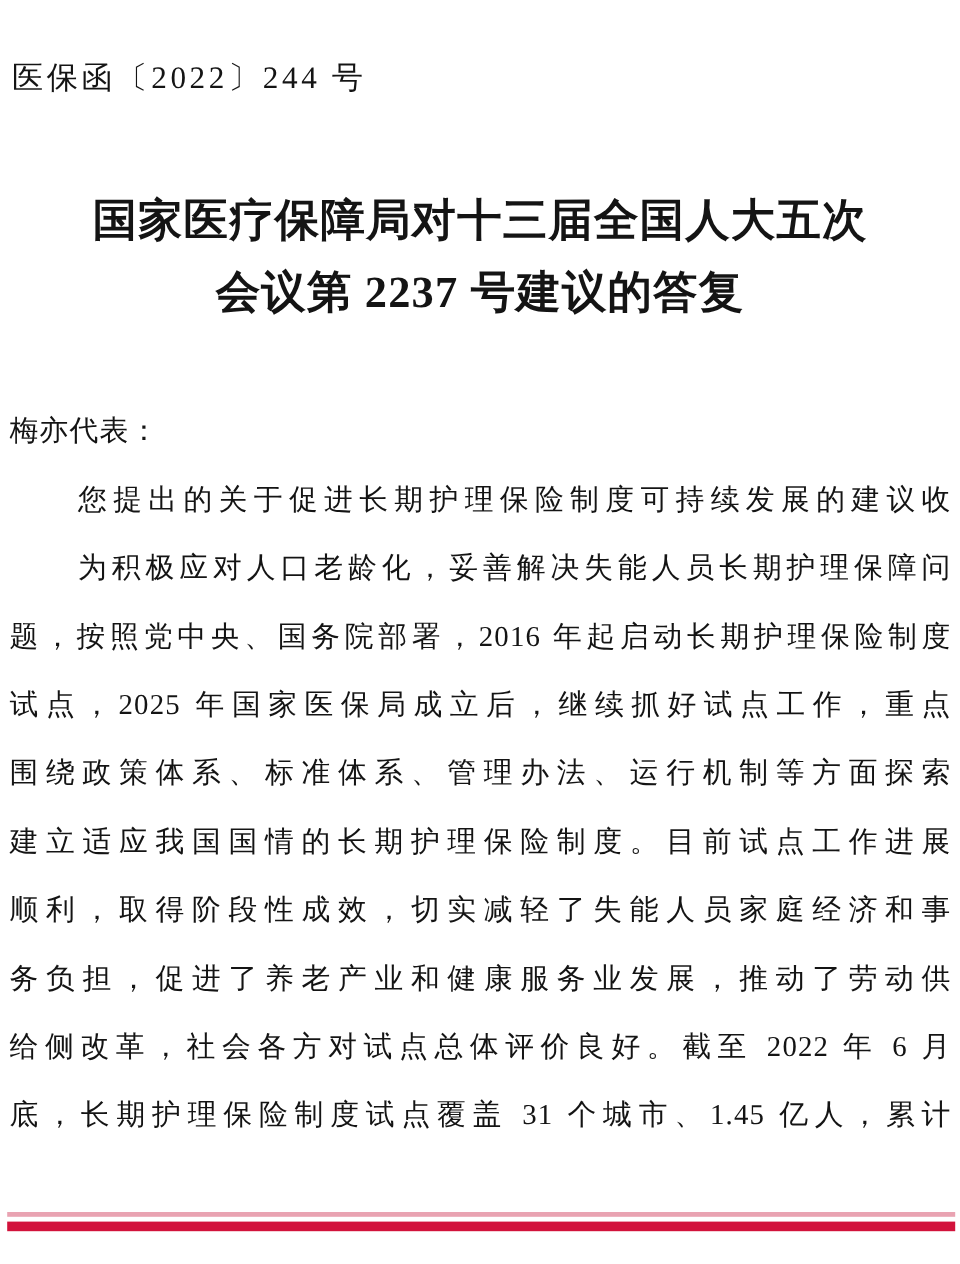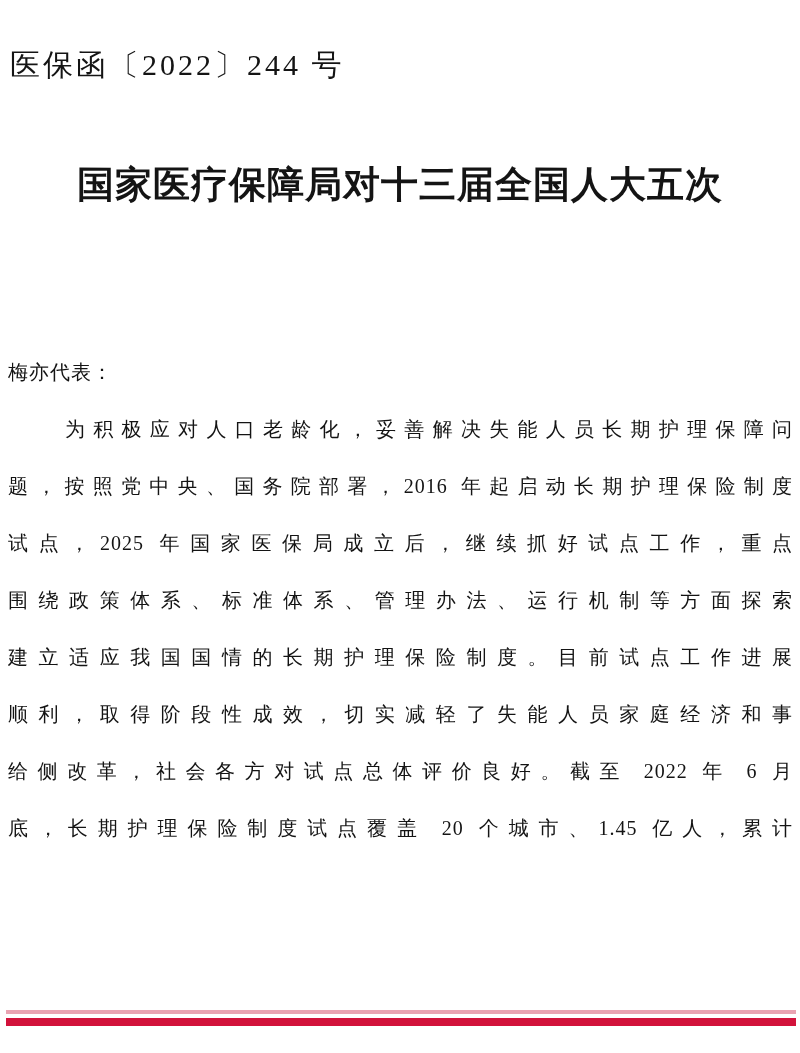--- a/index.html
+++ b/index.html
@@ -14,43 +14,43 @@
   }
   .page {
     position: absolute;
     inset: 0;
     background: #ffffff;
   }
   .doc-number {
     position: absolute;
     top: 48px;
     left: 10px;
-    font-size: 30px;
+    font-size: 26px;
     line-height: 34px;
     letter-spacing: 3px;
     white-space: nowrap;
   }
   .title-block {
     position: absolute;
     top: 155px;
     left: 0;
     width: 800px;
     text-align: center;
     font-weight: bold;
     font-size: 37px;
     line-height: 60px;
     letter-spacing: 1px;
   }
   .title-line { height: 60px; overflow: hidden; text-align: center; }
   .body-block {
     position: absolute;
-    top: 344px;
+    top: 332px;
     left: 8px;
     width: 785px;
-    font-size: 20px;
+    font-size: 24px;
   }
   .line {
     height: 57px;
     line-height: 57px;
     overflow: hidden;
     letter-spacing: 1px;
   }
   .line.j {
     text-align: justify;
     text-align-last: justify;
@@ -66,30 +66,33 @@
 </style>
 </head>
 <body style="color: rgb(20, 20, 20);">
 
 <div class="page">
 
   <div class="doc-number">医保函〔2022〕244 号</div>
 
   <div class="title-block">
     <div class="title-line">国家医疗保障局对十三届全国人大五次</div>
+    <div class="title-line">会议第 2237 号建议的答复</div>
   </div>
 
   <div class="body-block">
     <div class="line">梅亦代表：</div>
+    <div class="line j indent">您提出的关于促进长期护理保险制度可持续发展的建议收</div>
     <div class="line j indent">为积极应对人口老龄化，妥善解决失能人员长期护理保障问</div>
     <div class="line j">题，按照党中央、国务院部署，2016 年起启动长期护理保险制度</div>
     <div class="line j">试点，2025 年国家医保局成立后，继续抓好试点工作，重点</div>
     <div class="line j">围绕政策体系、标准体系、管理办法、运行机制等方面探索</div>
     <div class="line j">建立适应我国国情的长期护理保险制度。目前试点工作进展</div>
     <div class="line j">顺利，取得阶段性成效，切实减轻了失能人员家庭经济和事</div>
+    <div class="line j">务负担，促进了养老产业和健康服务业发展，推动了劳动供</div>
     <div class="line j">给侧改革，社会各方对试点总体评价良好。截至 2022 年 6 月</div>
-    <div class="line j">底，长期护理保险制度试点覆盖 20 个城市、1.45 亿人，累计</div>
+    <div class="line j">底，长期护理保险制度试点覆盖 31 个城市、1.45 亿人，累计</div>
   </div>
 
   <div class="rule rule-light" style="background-color: rgb(233, 163, 178);"></div>
   <div class="rule rule-dark" style="background-color: rgb(210, 18, 59);"></div>
 
 </div>
 
 </body></html>

